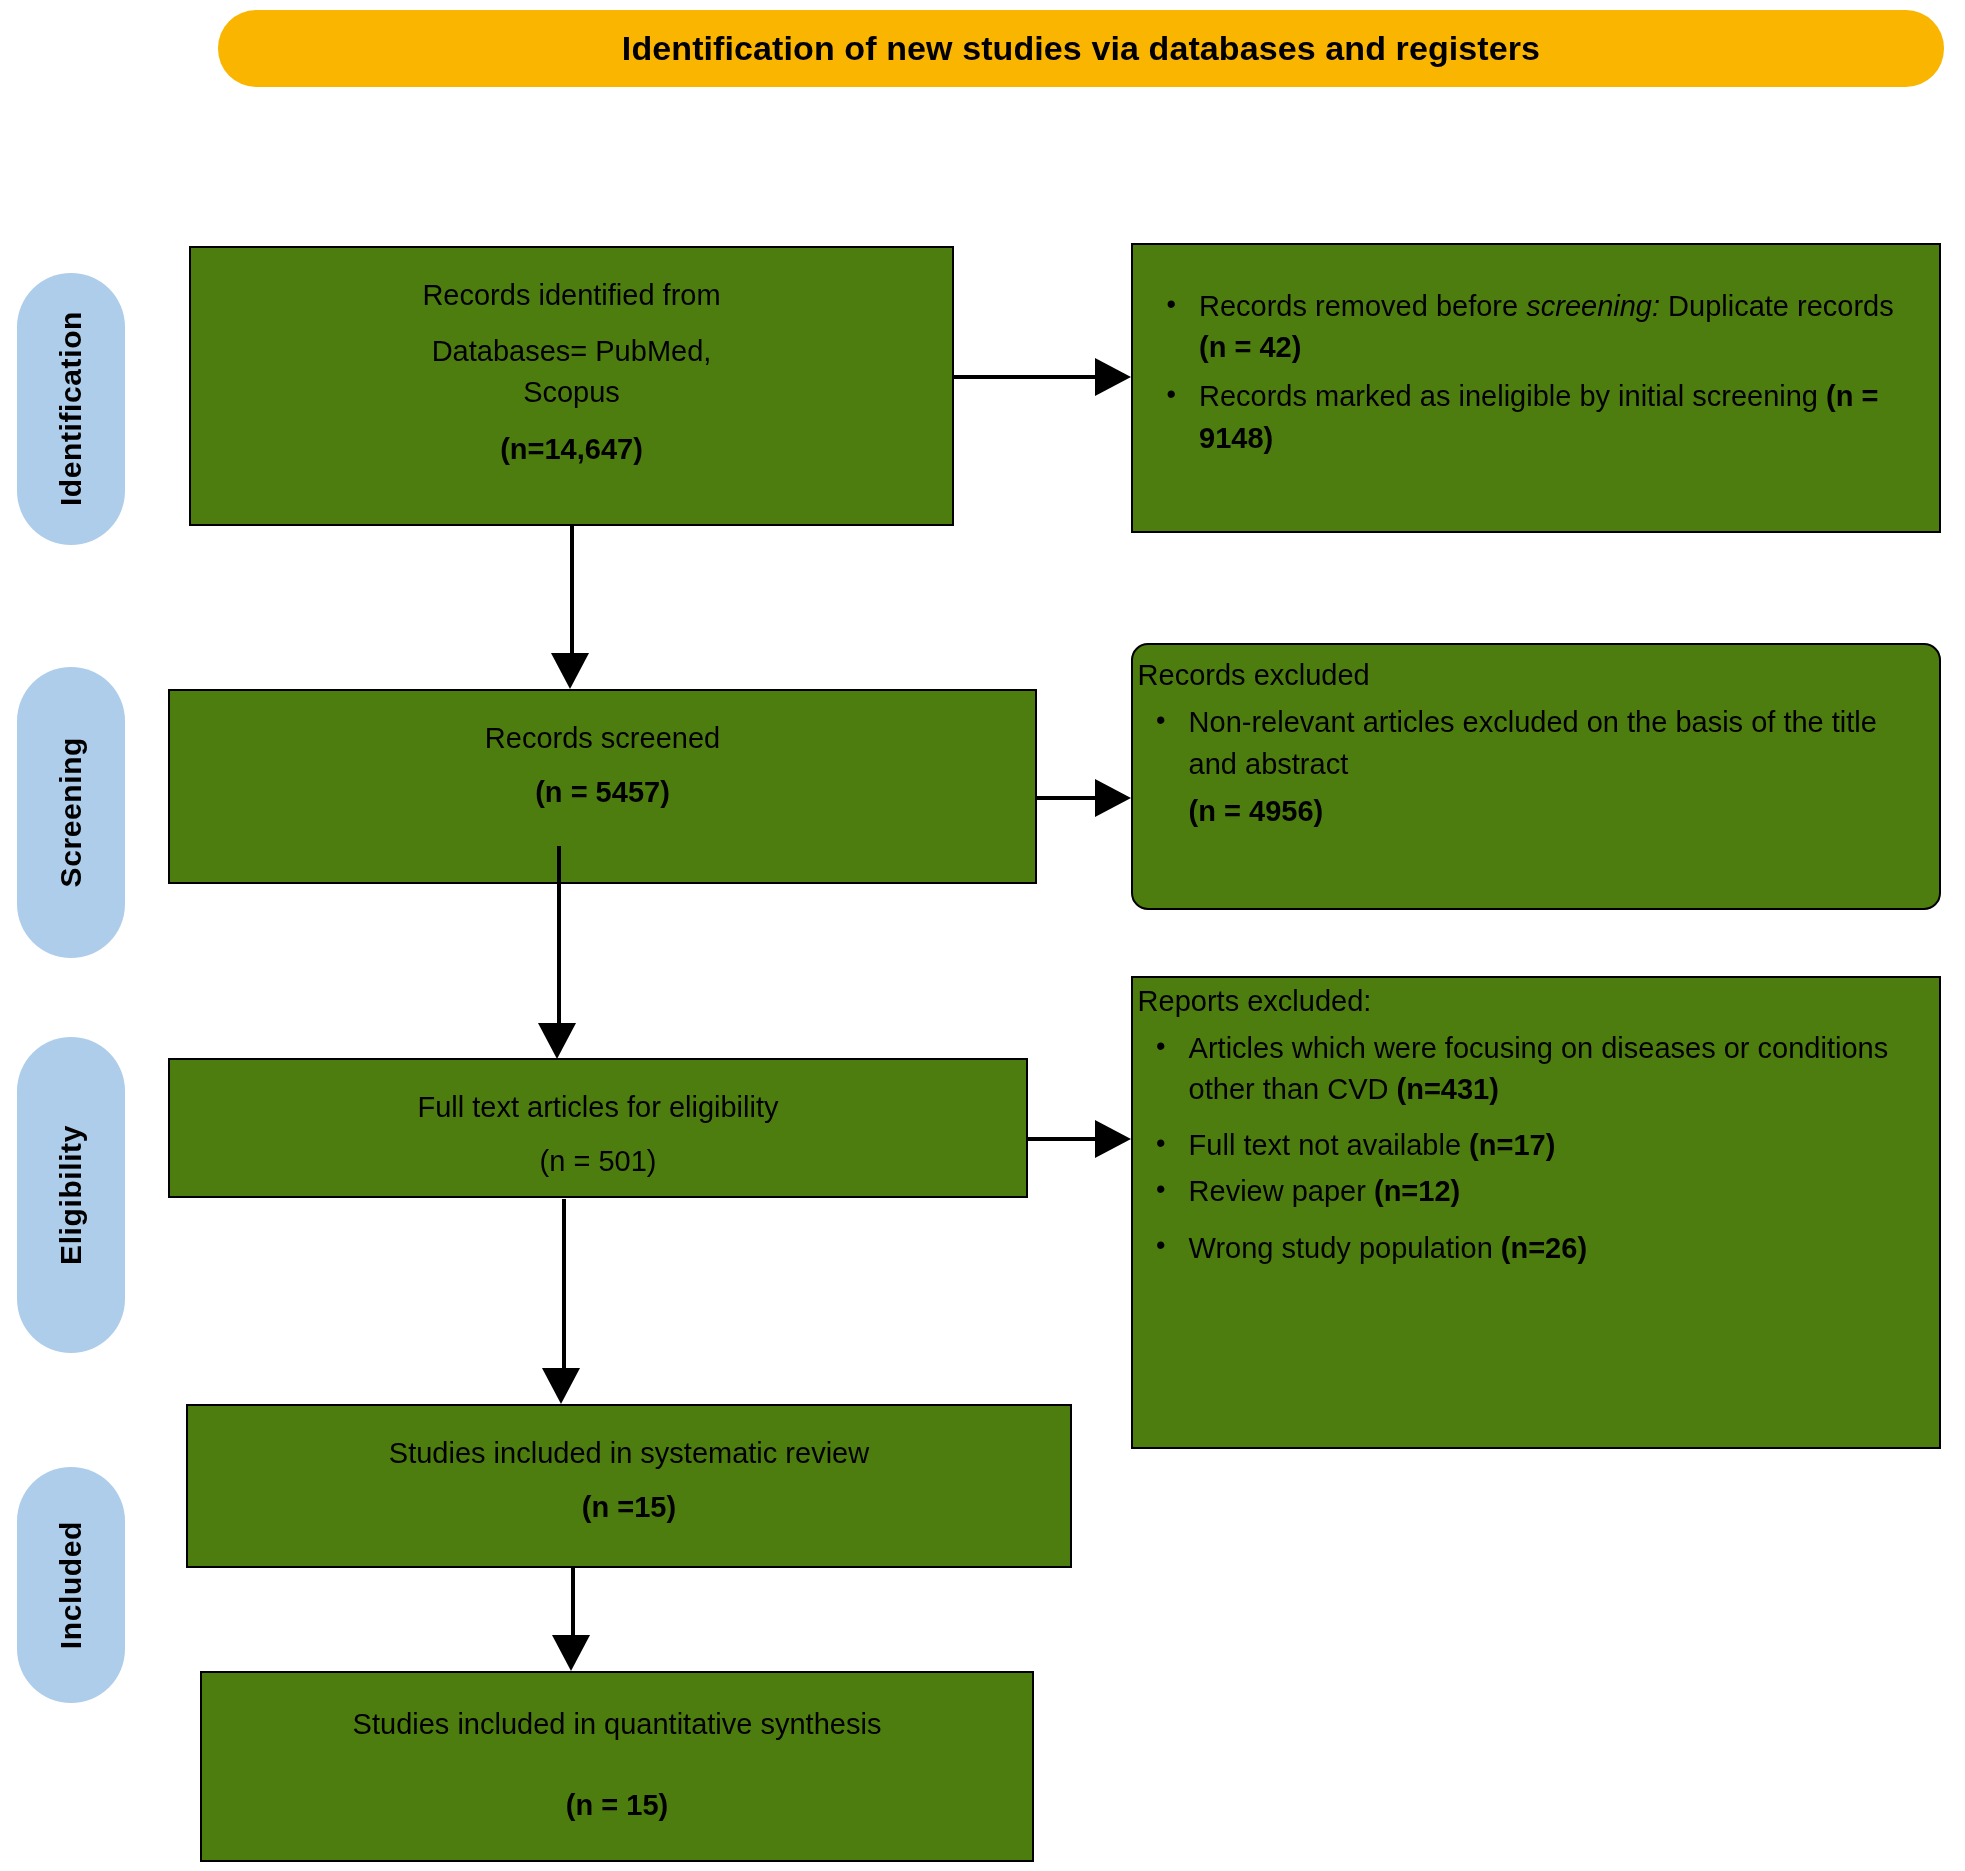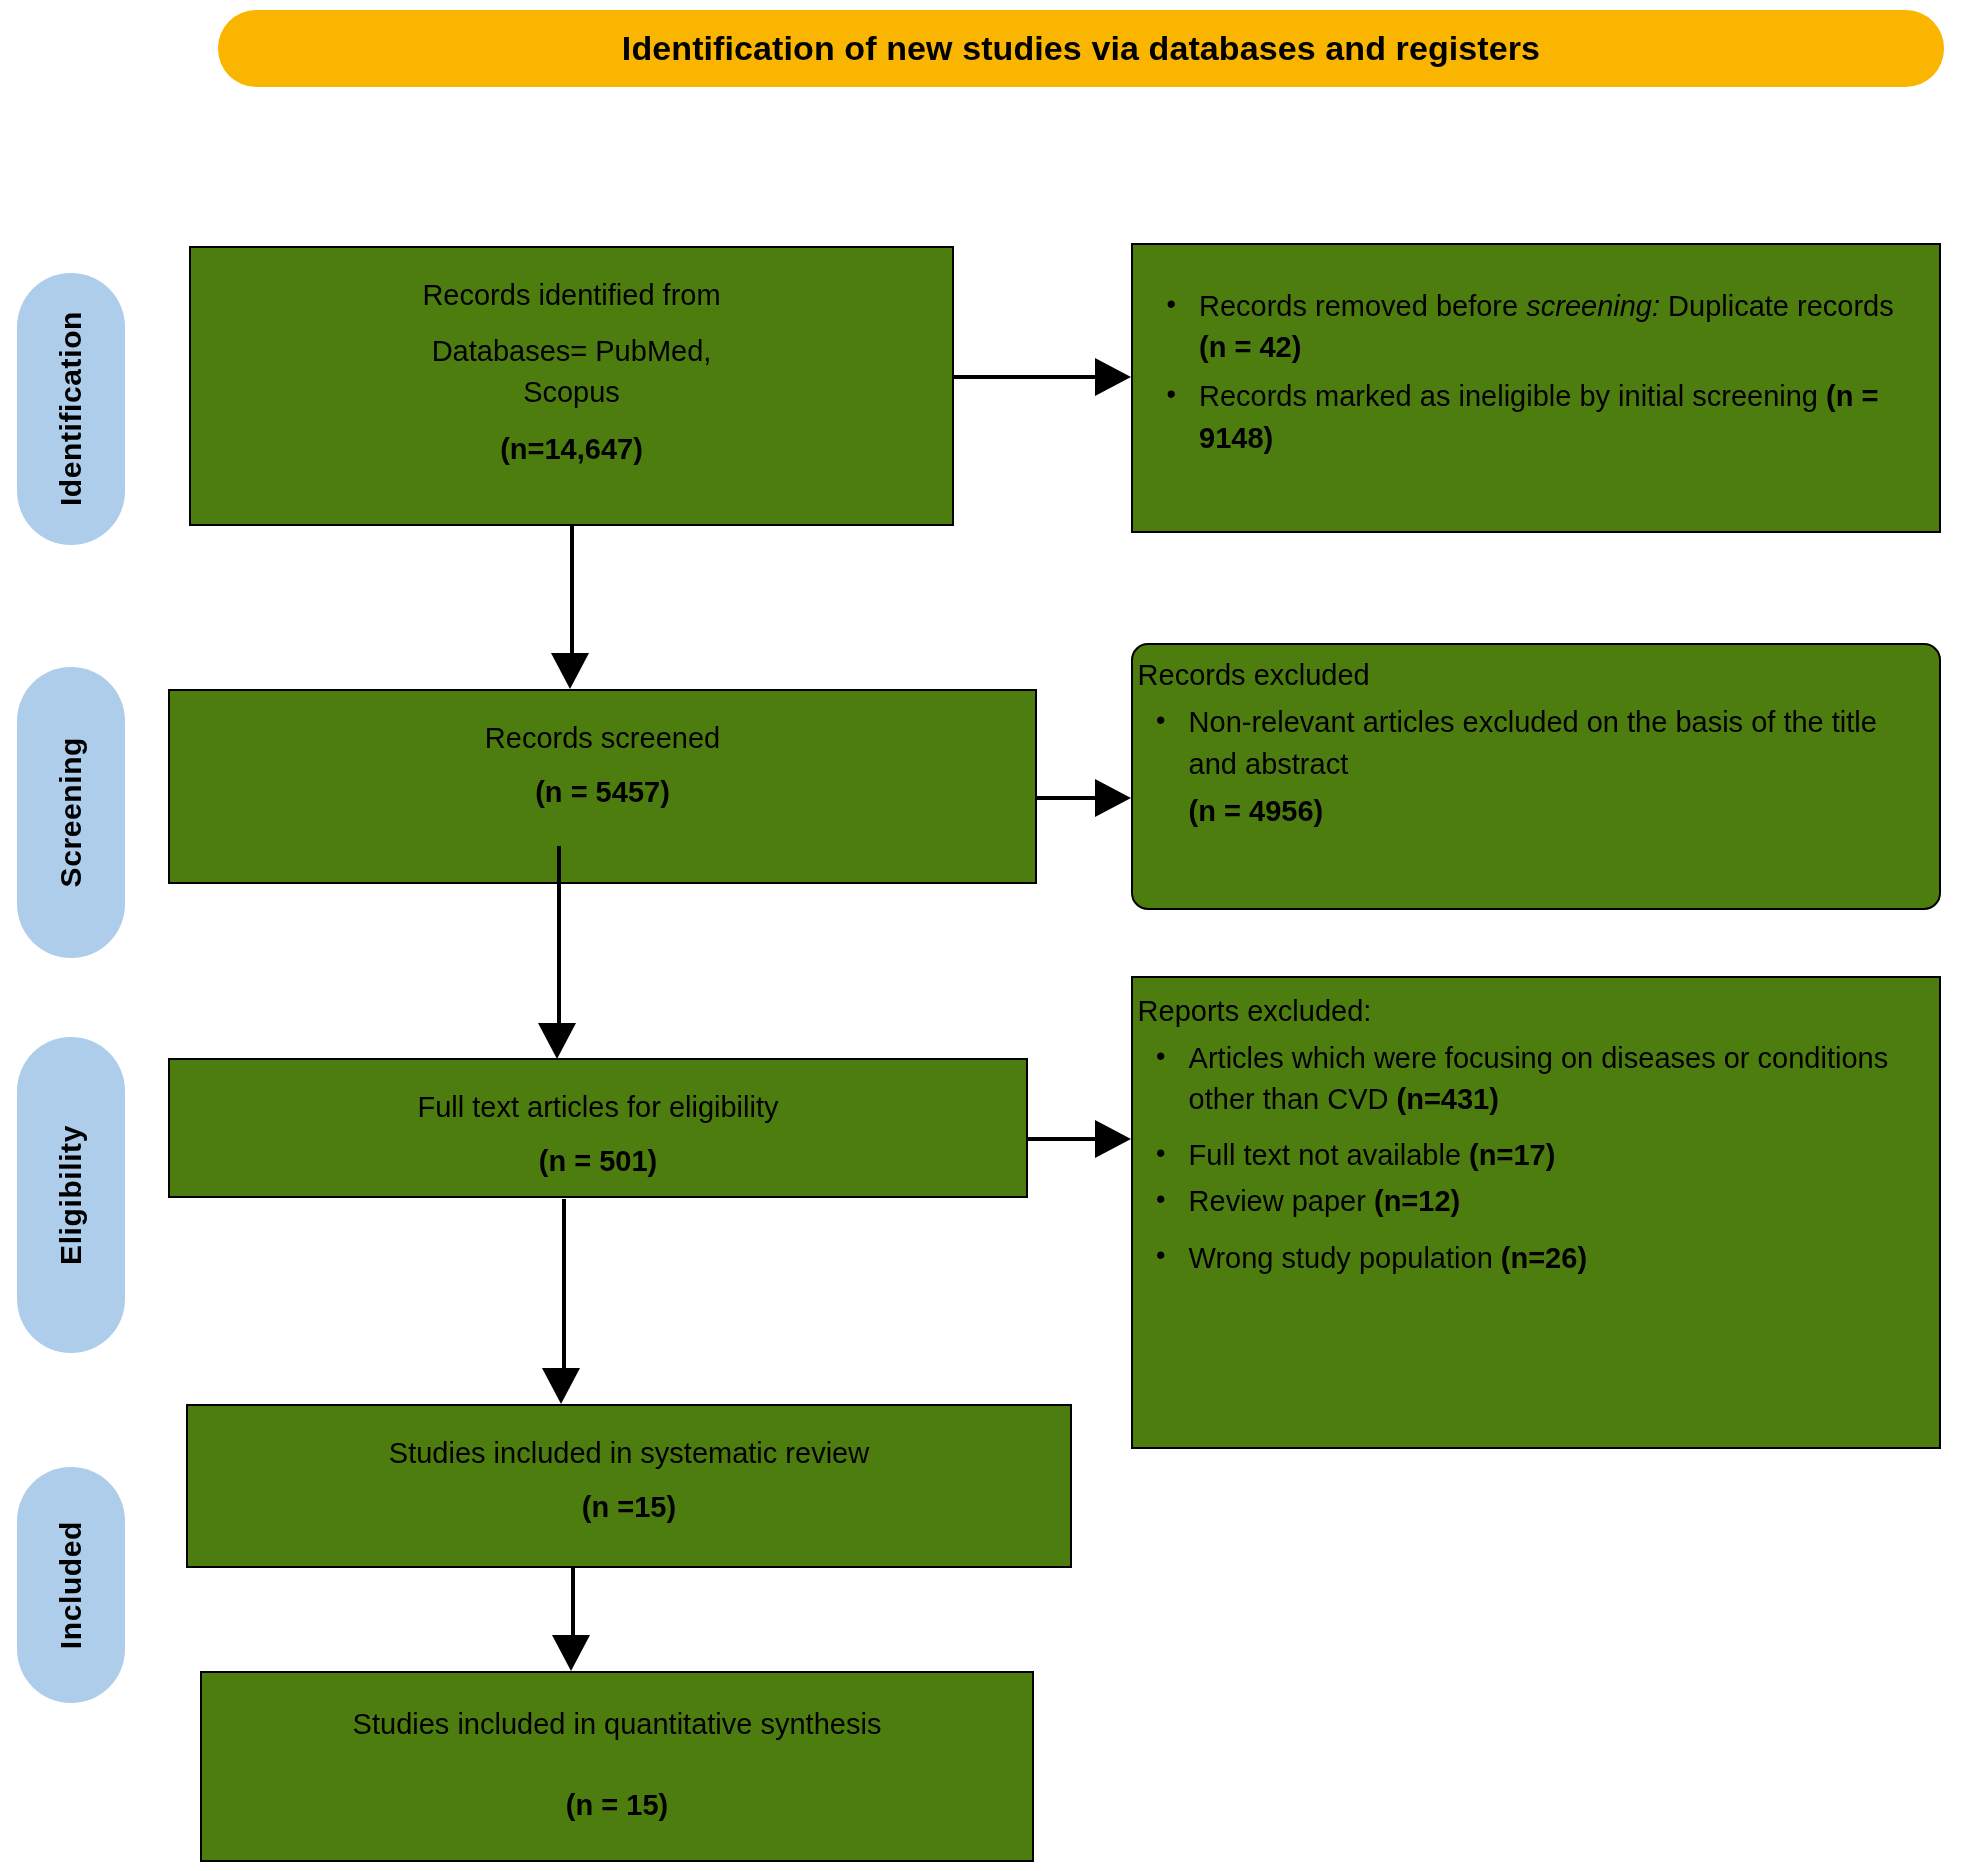--- a/index.html
+++ b/index.html
@@ -124,26 +124,26 @@
         <b>(n = 4956)</b>
       </li>
     </ul>
   </div>
 </div>
 
 <div class="box" id="box-eligibility">
   <div class="box-inner centered pad-top">
     <div>Full text articles for eligibility</div>
     <div style="height:12.8px"></div>
-    <div style="font-weight:bold">(n = 501)</div>
+    <div style="font-weight:normal">(n = 501)</div>
   </div>
 </div>
 
 <div class="box" id="box-reports">
-  <div class="box-inner" style="padding-top:13px; padding-left:4.6px">
+  <div class="box-inner" style="padding-top:3px; padding-left:4.6px">
     <div class="lead">Reports excluded:</div>
     <ul class="bullets">
       <li style="margin-bottom:15px">
         <span>Articles which were focusing on diseases or conditions other than CVD </span><b>(n=431)</b>
       </li>
       <li style="margin-bottom:5px">
         <span>Full text not available </span><b>(n=17)</b>
       </li>
       <li style="margin-bottom:15px">
         <span>Review paper </span><b>(n=12)</b>

